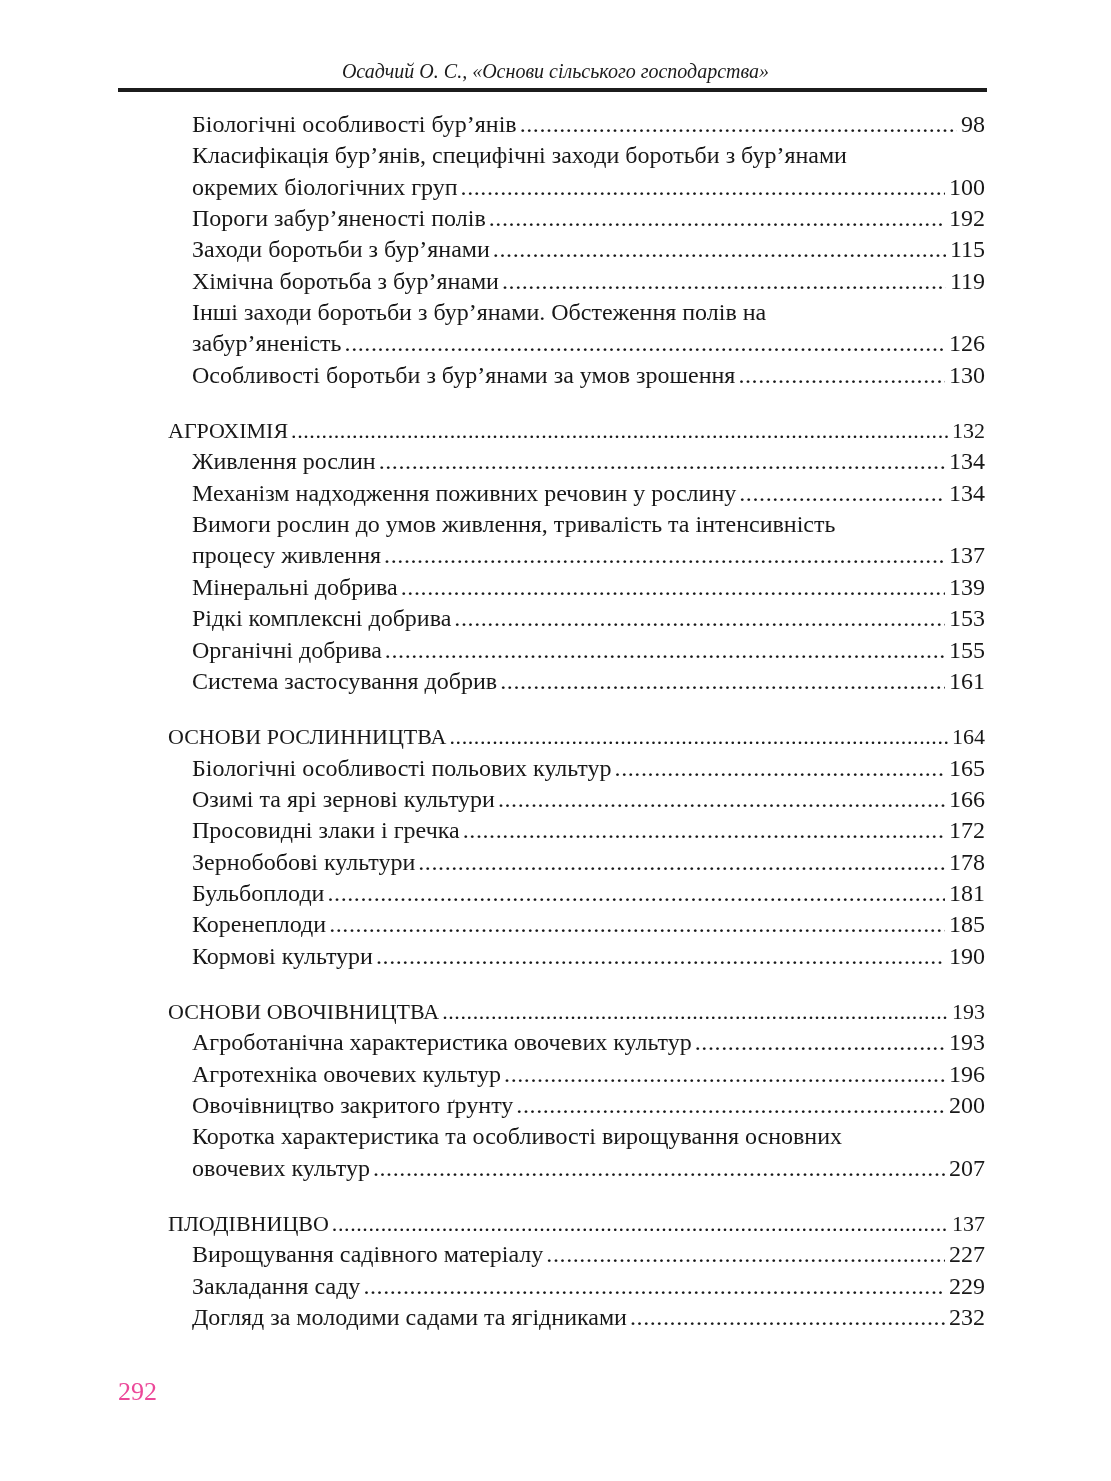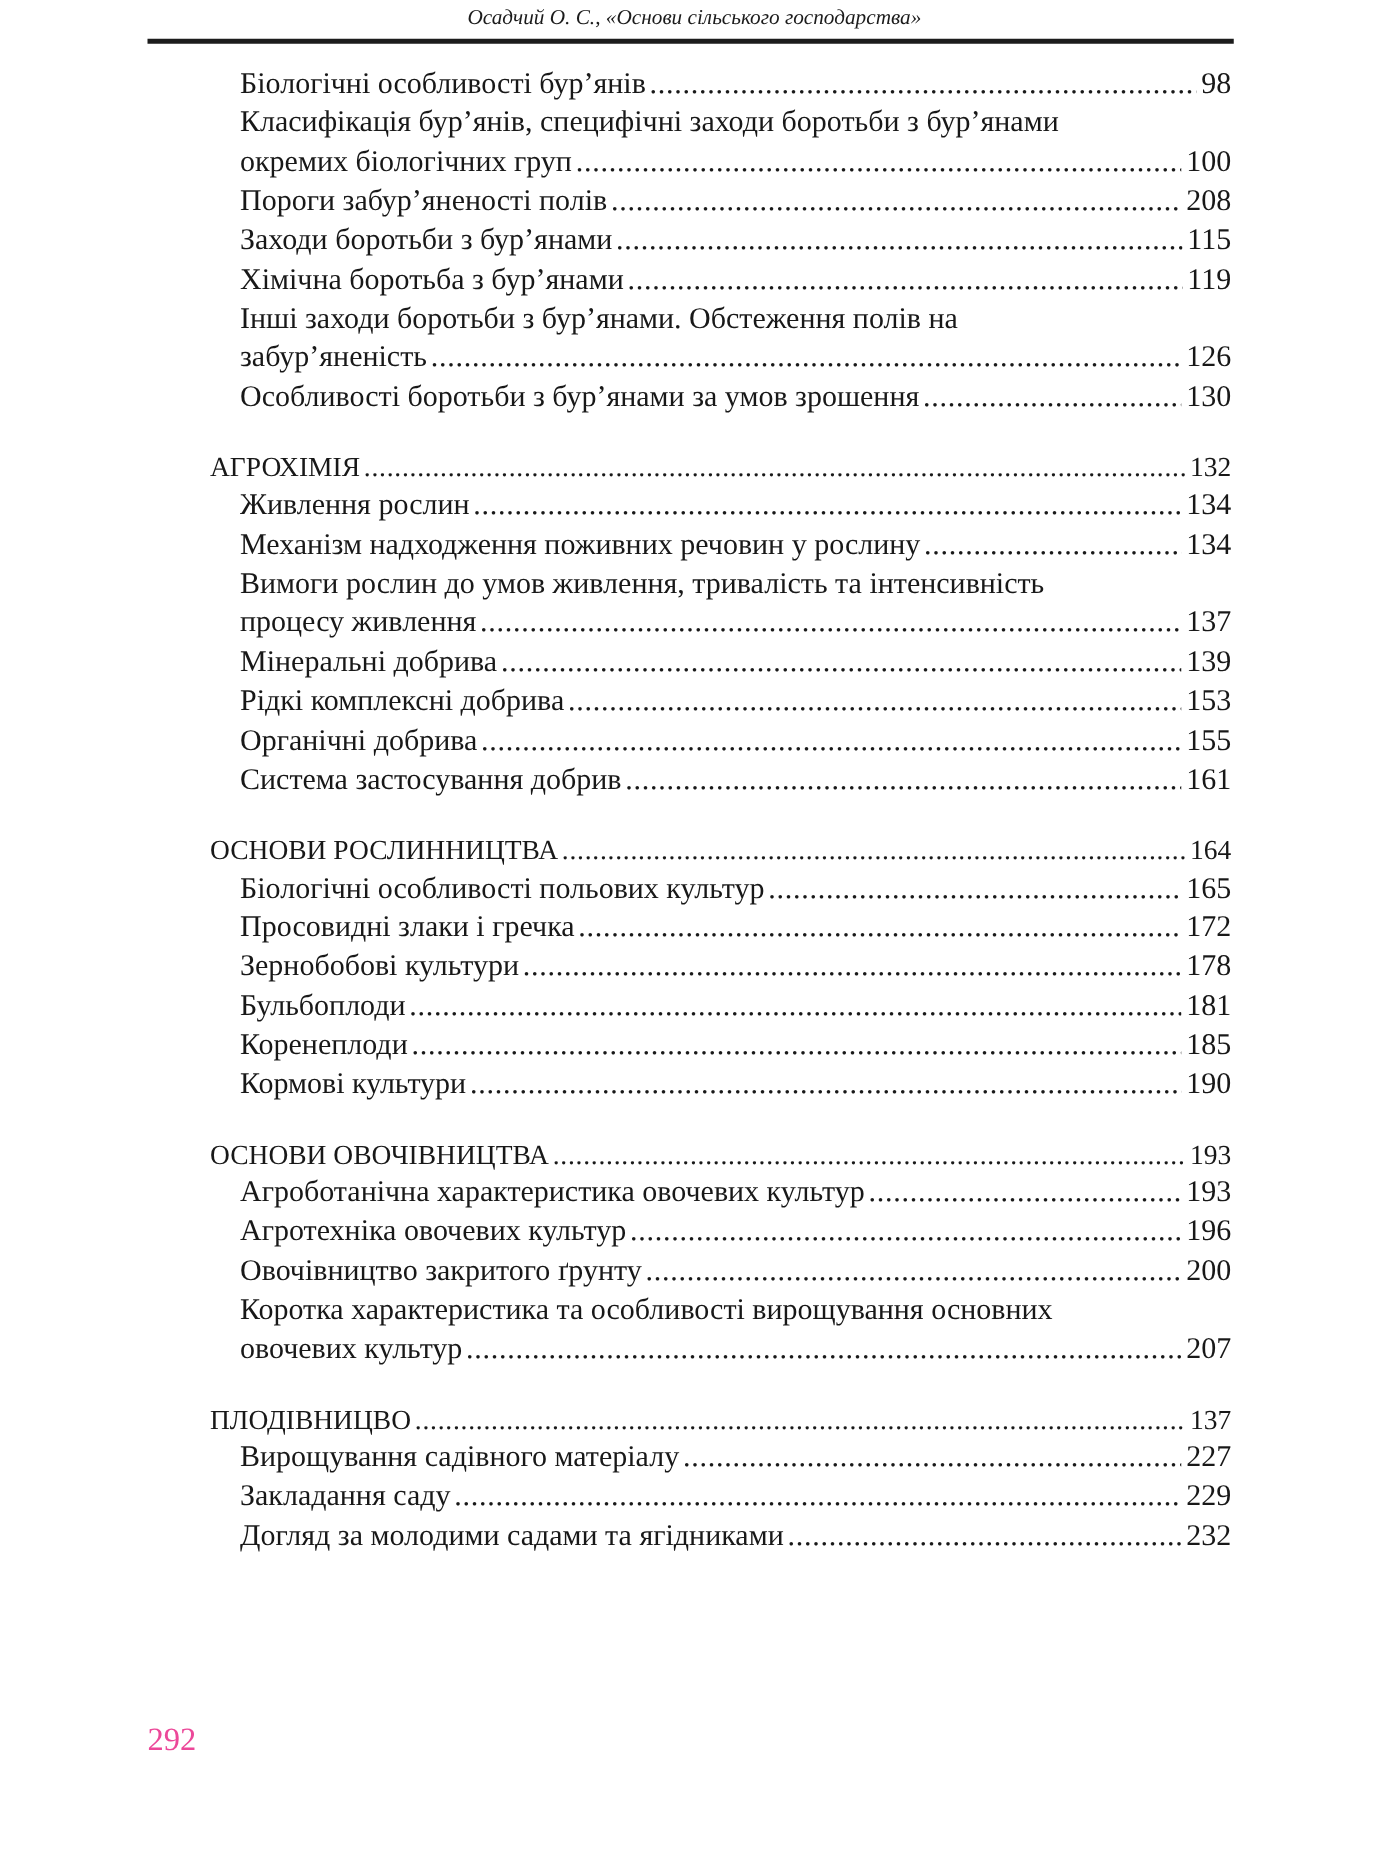--- a/index.html
+++ b/index.html
@@ -6,23 +6,24 @@
   html, body { background: #ffffff; }
   .page {
     width: 1111px; height: 1481px;
     background: #ffffff;
     color: #181818;
     font-family: "Liberation Serif", "DejaVu Serif", serif;
     position: relative;
     overflow: hidden;
   }
   .running-head {
+    padding-top: 57px;
     text-align: center;
     font-style: italic;
-    font-size: 17px;
+    font-size: 20px;
     line-height: 28px;
     color: #1b1b1b;
   }
   .rule {
     height: 4px;
     background: #1c1c1c;
     margin: 3px 124px 0 118px;
   }
   .toc {
     margin: 17px 126px 0 168px;
@@ -79,21 +80,21 @@
           <div class="toc-row entry-row">
             <span class="row-label">окремих біологічних груп</span>
             <span class="leader"></span>
             <span class="row-page">100</span>
           </div>
         </div>
         <div class="toc-entry">
           <div class="toc-row entry-row">
             <span class="row-label">Пороги забур’яненості полів</span>
             <span class="leader"></span>
-            <span class="row-page">208</span>
+            <span class="row-page">192</span>
           </div>
         </div>
         <div class="toc-entry">
           <div class="toc-row entry-row">
             <span class="row-label">Заходи боротьби з бур’янами</span>
             <span class="leader"></span>
             <span class="row-page">115</span>
           </div>
         </div>
         <div class="toc-entry">
@@ -184,20 +185,27 @@
         <div class="toc-row toc-heading">
           <span class="row-label">ОСНОВИ РОСЛИННИЦТВА</span>
           <span class="leader"></span>
           <span class="row-page">164</span>
         </div>
         <div class="toc-entry">
           <div class="toc-row entry-row">
             <span class="row-label">Біологічні особливості польових культур</span>
             <span class="leader"></span>
             <span class="row-page">165</span>
+          </div>
+        </div>
+        <div class="toc-entry">
+          <div class="toc-row entry-row">
+            <span class="row-label">Озимі та ярі зернові культури</span>
+            <span class="leader"></span>
+            <span class="row-page">166</span>
           </div>
         </div>
         <div class="toc-entry">
           <div class="toc-row entry-row">
             <span class="row-label">Просовидні злаки і гречка</span>
             <span class="leader"></span>
             <span class="row-page">172</span>
           </div>
         </div>
         <div class="toc-entry">

